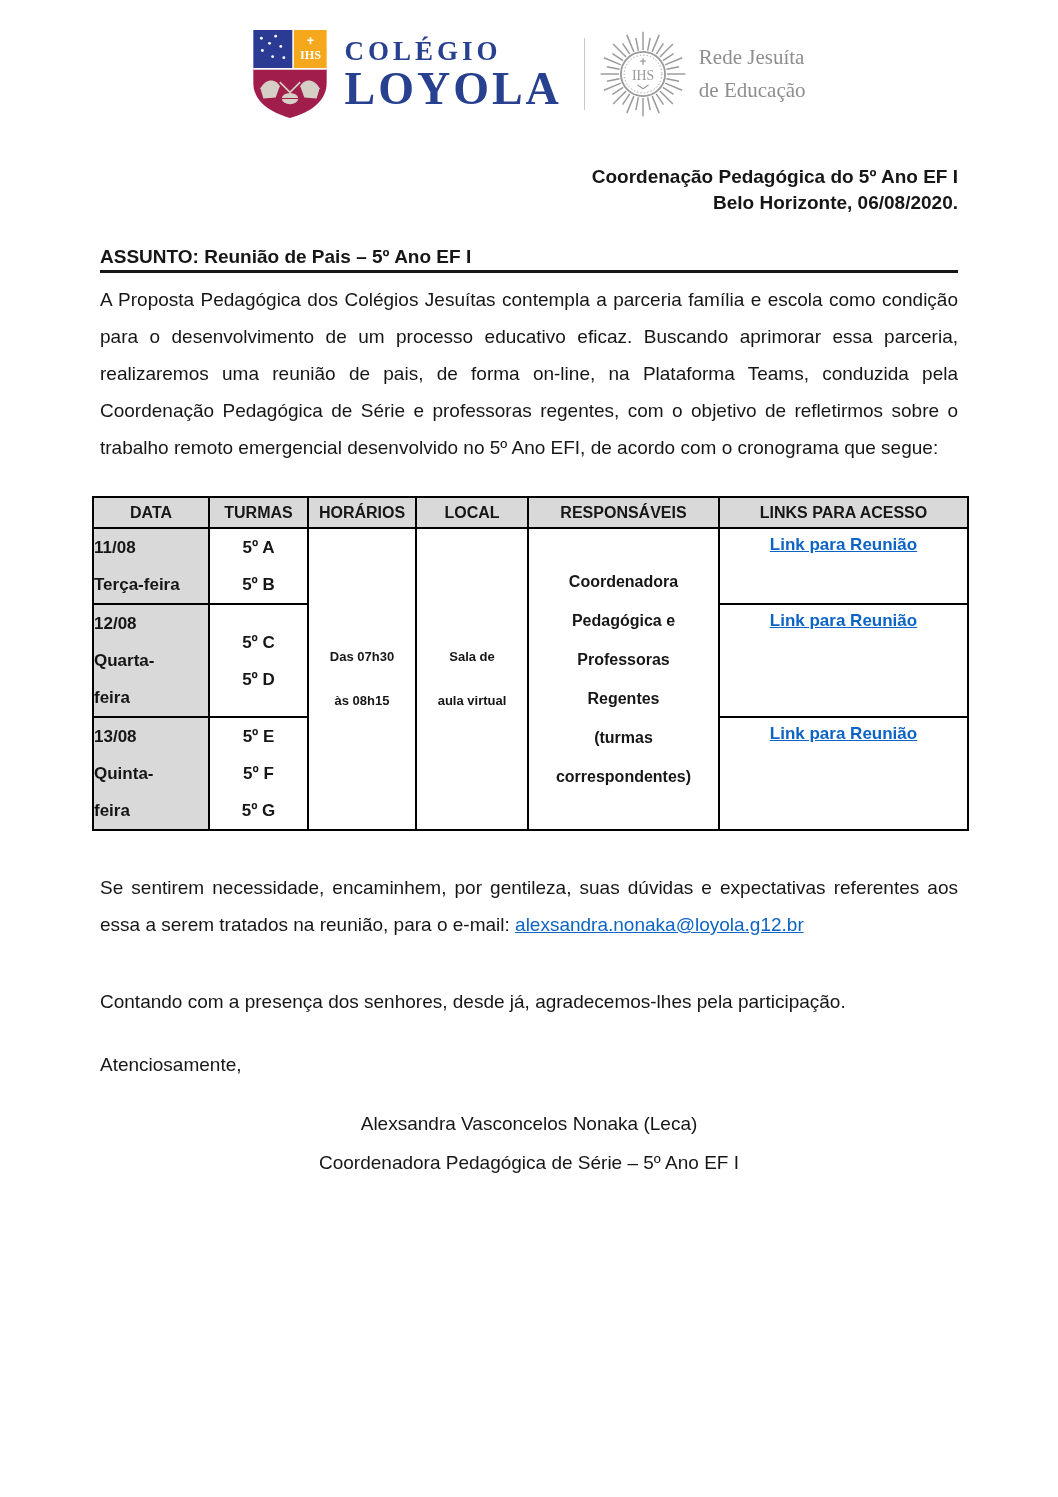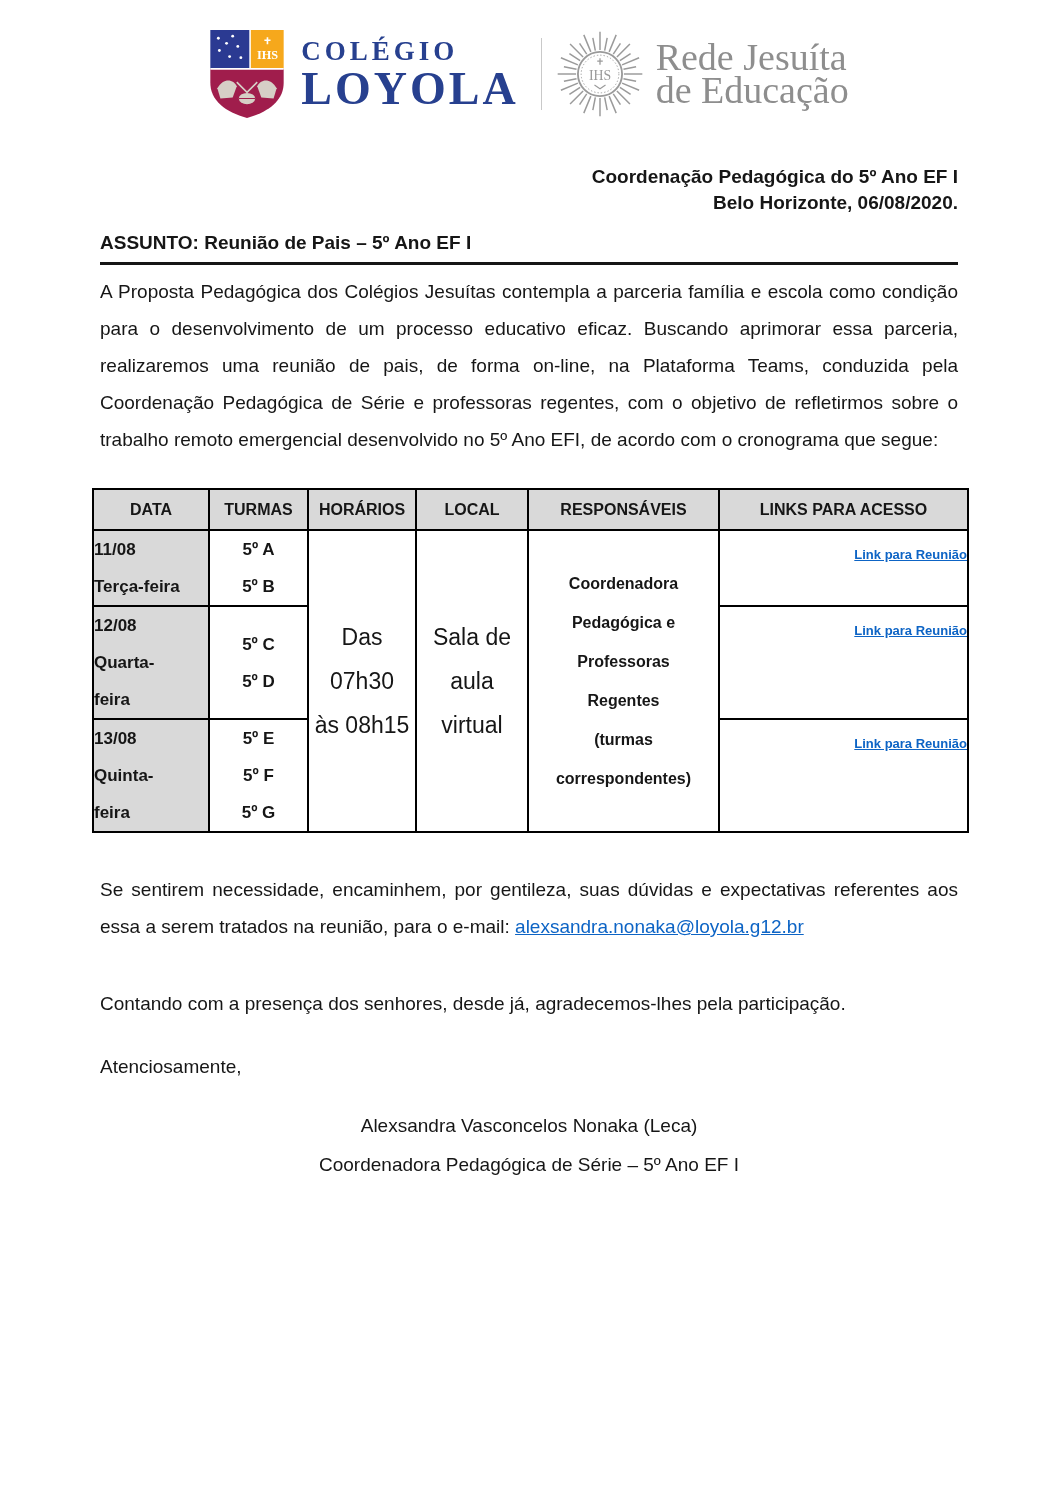--- a/index.html
+++ b/index.html
@@ -10,51 +10,51 @@
     font-family:"Liberation Sans", sans-serif; color:#161616;border-radius:25px;
   }
   
   .logo-row { margin-top:28px; display:flex; justify-content:center; align-items:center; }
   .crest-svg { width:76px; height:90px; margin-right:16px; flex:0 0 auto; }
   .college-name { font-family:"Liberation Serif", serif; color:#27408f; margin-right:18px; }
   .college-line1 { font-size:27px; letter-spacing:4px; font-weight:600; line-height:30px; }
   .college-line2 { font-size:46px; letter-spacing:3px; font-weight:700; line-height:46px; }
   .logo-divider { width:1px; height:72px; background:#c9c9c9; margin:0 12px 0 4px; }
   .emblem-svg { width:92px; height:92px; margin-right:10px; flex:0 0 auto; }
-  .network-name { font-family:"Liberation Serif", serif; color:#8e8e8e; font-size:38px; line-height:33px; }
+  .network-name { font-family:"Liberation Serif", serif; color:#8e8e8e; font-size:21px; line-height:33px; }
   
   .content { width:858px; margin:0 auto; }
   .doc-header { margin-top:44px; text-align:right; font-weight:bold; font-size:19px; line-height:26px; }
   .subject {
-    margin-top:16px; font-weight:bold; font-size:19px;
-    padding-bottom:8px; border-bottom:3px solid #161616;
+    margin-top:30px; font-weight:bold; font-size:19px;
+    padding-bottom:2px; border-bottom:3px solid #161616;
   }
   .greeting { margin-top:24px; font-size:19px; }
   .body-par { margin-top:8px; font-size:19px; line-height:37px; text-align:justify; }
   .single-par { margin-top:40px; font-size:19px; line-height:37px; }
   .closing { margin-top:34px; font-size:19px; }
   .signature { margin-top:28px; text-align:center; font-size:19px; line-height:39px; }
   a.doc-link { color:#0d64c5; text-decoration:underline; cursor:pointer; }
   
   table.schedule {
     margin:30px 0 0 -8px; border-collapse:collapse; table-layout:fixed;
     width:875px; font-family:"Liberation Sans", sans-serif;
   }
   table.schedule th, table.schedule td { border:2px solid #000; }
   table.schedule th {
-    background:#d9d9d9; font-size:16px; font-weight:bold; height:41px; 
+    background:#d9d9d9; font-size:16px; font-weight:bold; height:31px; 
   }
   td.date-cell {
     background:#d9d9d9; font-size:17px; font-weight:bold; text-align:left;
     line-height:37px; vertical-align:middle;
   }
   td.turmas-cell { font-size:17px; font-weight:bold; text-align:center; line-height:37px; vertical-align:middle; }
-  td.merged-cell { font-size:23px; font-weight:normal; text-align:center; line-height:44px; vertical-align:middle;margin-left:8px; }
+  td.merged-cell { font-size:13px; font-weight:bold; text-align:center; line-height:44px; vertical-align:middle;margin-left:8px; }
   td.resp-cell  { font-size:16px; font-weight:bold; text-align:center; line-height:39px; vertical-align:middle; }
-  td.link-cell  { text-align:right; vertical-align:top; padding-top:16px; font-size:13px; font-weight:bold; }
+  td.link-cell  { text-align:center; vertical-align:top; padding-top:6px; font-size:17px; font-weight:bold; }
   tr.row-1 { height:75px; } tr.row-2 { height:84px; } tr.row-3 { height:111px; }
 </style>
 </head>
 <body>
 
 <div class="page">
 
   <header class="logo-row">
     <svg class="crest-svg" viewBox="0 0 74 88">
       <defs>

